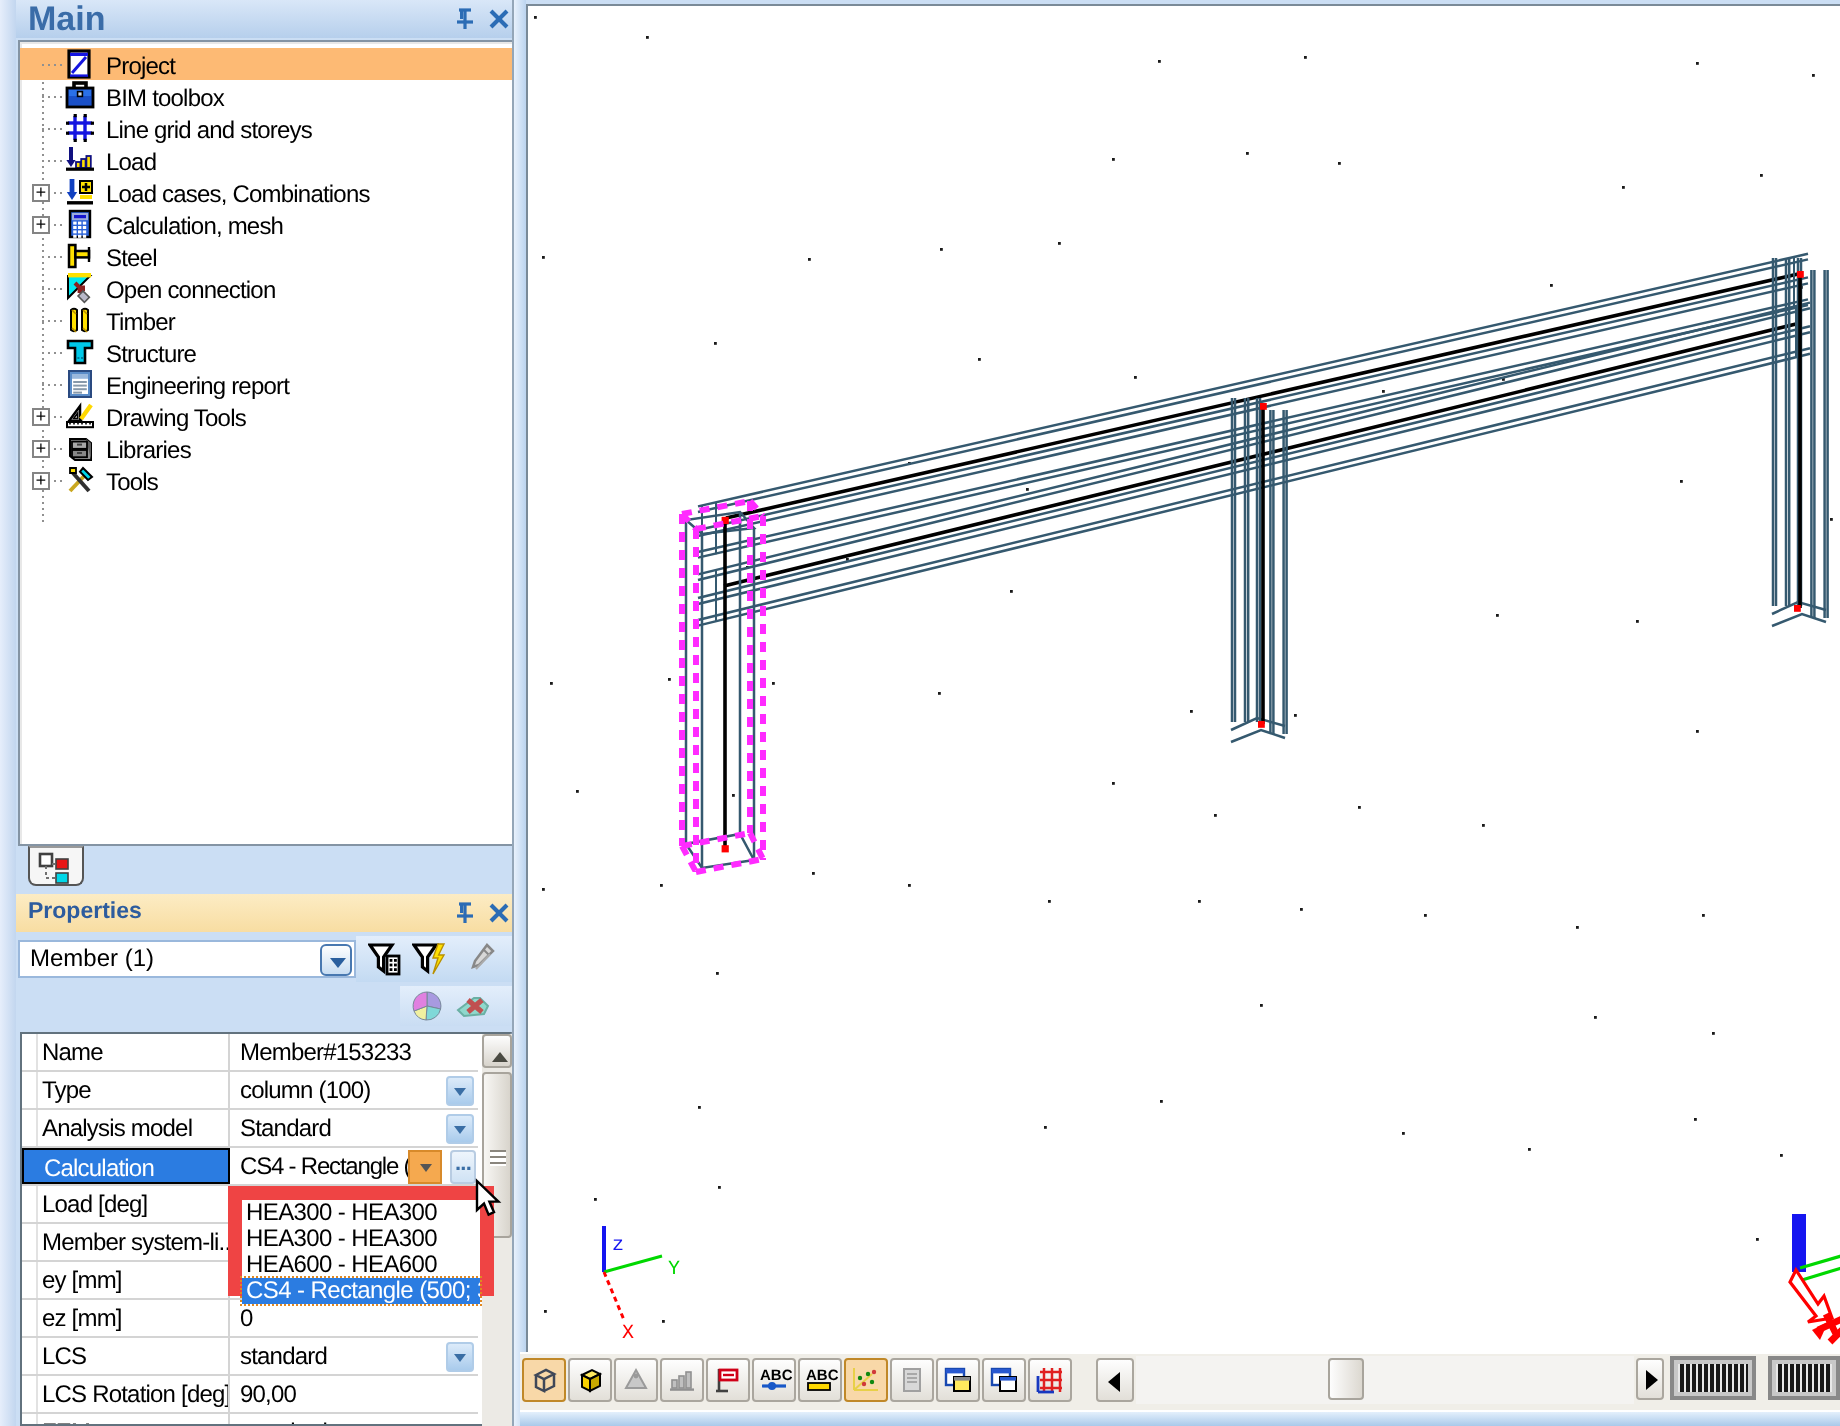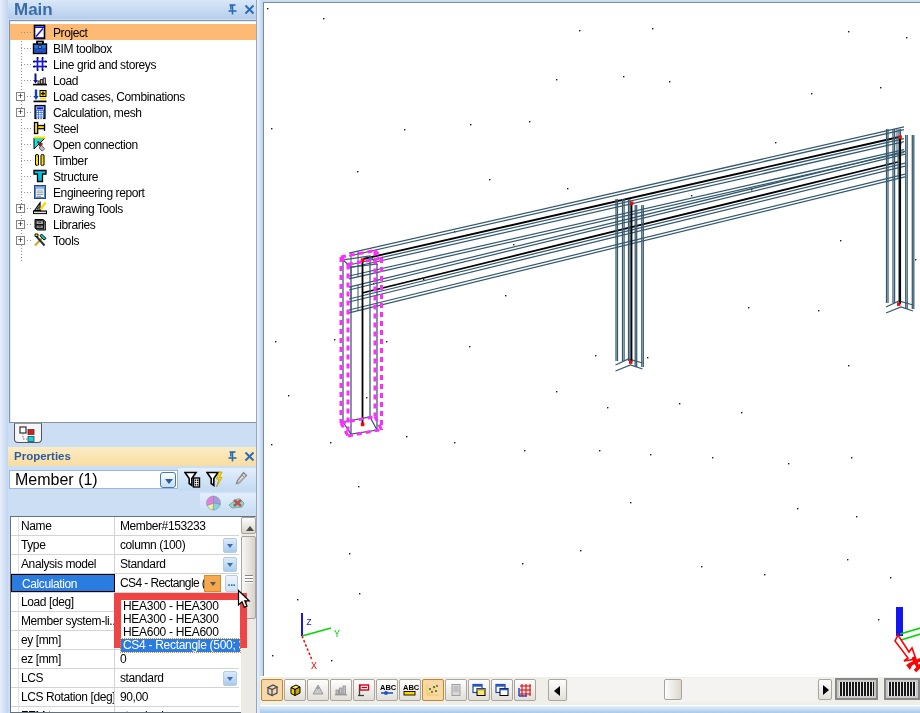--- a/index.html
+++ b/index.html
@@ -28,21 +28,21 @@
 
 
 #wstab { left:14px; top:423px; width:28px; height:20px; background:#f6f6f6;
   border:1px solid #555; border-top:1px solid #999; border-radius:0 0 4px 4px; }
 #wstab svg { position:absolute; left:4px; top:2px; }
 
 
 #ptitle { left:8px; top:447px; width:250px; height:19px; background:linear-gradient(#fcecc4,#f8dda2);
   color:#2d5c9e; font-size:11.5px; font-weight:bold; line-height:19px; padding-left:6px; }
 #combo { left:9px; top:470px; width:169px; height:19px; background:#fff;
-  border:1px solid #9ab8dc; font-size:16px; line-height:17px; padding-left:5px; color:#000; }
+  border:1px solid #9ab8dc; font-size:12px; line-height:17px; padding-left:5px; color:#000; }
 #combobtn { left:160px; top:471.5px; width:16px; height:16px; border:1px solid #4878b0;
   border-radius:3px; background:linear-gradient(#fdfefe,#c8ddf2); }
 #combobtn .tri { position:absolute; left:4px; top:6px; border:4px solid transparent;
   border-top:5px solid #2a5f9e; }
 .fband { left:178px; top:468px; width:80px; height:23px;
   background:linear-gradient(#e3eefb,#c3daf2); }
 .fband2 { left:200px; top:493px; width:58px; height:20px;
   background:linear-gradient(#e3eefb,#c9ddf3); }
 
 

